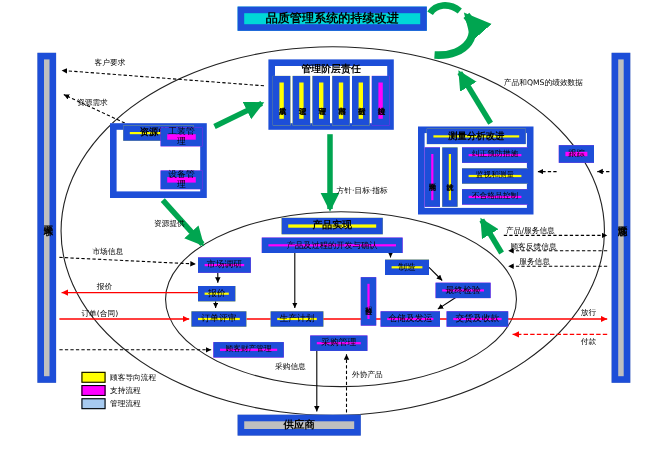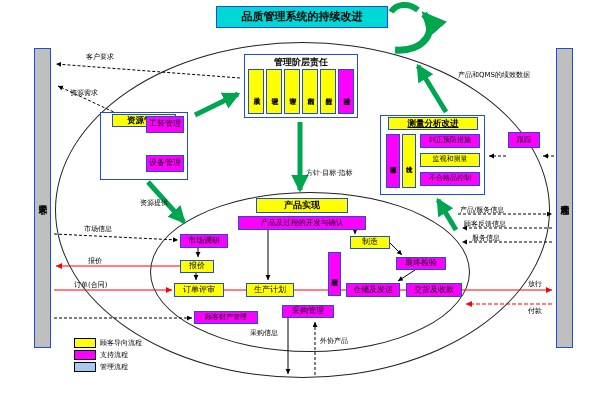--- a/index.html
+++ b/index.html
@@ -1,18 +1,18 @@
 <!DOCTYPE html>
 <html style="--c-yellow: #FFFF00; --c-magenta: #FF00FF; --c-cyan: #00D7D7; --c-blue: #A6CAF0; --c-green: #00A550; --c-red: #FF0000; --c-gray: #BFBFBF;"><head>
 <meta charset="utf-8">
 <style>
   html,body{margin:0;padding:0;background:#fff;font-family:"DejaVu Sans",sans-serif;}
   #stage{position:relative;width:600px;height:414px;background:#fff;overflow:hidden;}
   .abs{position:absolute;box-sizing:border-box;}
-  .box{border:1px solid #1d4ed8;display:flex;align-items:center;justify-content:center;
+  .box{border:6px solid #1d4ed8;display:flex;align-items:center;justify-content:center;
        text-align:center;font-size:8px;line-height:1.05;padding:1px;}
   .bold{font-weight:bold;}
   .bg-yellow{background:var(--c-yellow);}
   .bg-magenta{background:var(--c-magenta);}
   .bg-cyan{background:var(--c-cyan);}
   .bg-blue{background:var(--c-blue);}
   .bg-gray{background:var(--c-gray);}
   .vtext{writing-mode:vertical-rl;text-orientation:upright;letter-spacing:0;line-height:1;}
   .ellipse{border:1px solid #222;border-radius:50%;}
   .lbl{font-size:7px;color:#000;white-space:nowrap;}
@@ -88,21 +88,21 @@
   <div class="abs box bg-yellow vtext" style="left:302px;top:69px;width:16px;height:45px;font-size:7px;">内部审核</div>
   <div class="abs box bg-yellow vtext" style="left:320px;top:69px;width:16px;height:45px;font-size:7px;">数据分析</div>
   <div class="abs box bg-magenta vtext" style="left:338px;top:69px;width:16px;height:45px;font-size:7px;">持续改进</div>
 
   <div class="abs box" style="left:100px;top:112px;width:88px;height:68px;background:#fff;"></div>
   <div class="abs box bg-yellow bold" style="left:112px;top:114px;width:64px;height:13px;font-size:8.5px;">资源管理</div>
   <div class="abs box bg-magenta" style="left:146px;top:116px;width:38px;height:17px;">工装管理</div>
   <div class="abs box bg-magenta" style="left:146px;top:155px;width:38px;height:17px;">设备管理</div>
 
   <div class="abs box" style="left:380px;top:115px;width:105px;height:80px;background:#fff;"></div>
-  <div class="abs box bg-yellow bold" style="left:388px;top:117px;width:90px;height:13px;font-size:8.5px;text-decoration:underline;">测量分析改进</div>
+  <div class="abs box bg-yellow bold" style="left:388px;top:117px;width:90px;height:13px;font-size:8.5px;">测量分析改进</div>
   <div class="abs box bg-magenta vtext" style="left:386px;top:134px;width:14px;height:54px;font-size:6.5px;">顾客满意</div>
   <div class="abs box bg-yellow vtext" style="left:402px;top:134px;width:14px;height:54px;font-size:6.5px;">统计技术</div>
   <div class="abs box bg-magenta" style="left:420px;top:134px;width:60px;height:14px;font-size:7px;">纠正预防措施</div>
   <div class="abs box bg-yellow" style="left:420px;top:153px;width:60px;height:14px;font-size:7px;">监视和测量</div>
   <div class="abs box bg-magenta" style="left:420px;top:172px;width:60px;height:14px;font-size:7px;">不合格品控制</div>
   <div class="abs box bg-magenta" style="left:508px;top:132px;width:32px;height:16px;font-size:7.5px;">跟踪</div>
 
   <div class="abs box bg-yellow bold" style="left:256px;top:198px;width:92px;height:15px;font-size:9px;">产品实现</div>
   <div class="abs box bg-magenta" style="left:238px;top:216px;width:128px;height:14px;font-size:7.5px;">产品及过程的开发与确认</div>
   <div class="abs box bg-magenta" style="left:180px;top:234px;width:48px;height:14px;">市场调研</div>
@@ -110,20 +110,21 @@
   <div class="abs box bg-yellow" style="left:174px;top:283px;width:50px;height:14px;">订单评审</div>
   <div class="abs box bg-yellow" style="left:246px;top:283px;width:48px;height:14px;">生产计划</div>
   <div class="abs box bg-magenta" style="left:282px;top:305px;width:52px;height:13px;">采购管理</div>
   <div class="abs box bg-yellow" style="left:350px;top:236px;width:40px;height:13px;">制造</div>
   <div class="abs box bg-magenta vtext" style="left:328px;top:252px;width:13px;height:44px;font-size:6.5px;">过程检验</div>
   <div class="abs box bg-magenta" style="left:396px;top:257px;width:50px;height:13px;">最终检验</div>
   <div class="abs box bg-magenta" style="left:346px;top:283px;width:54px;height:14px;">仓储及发运</div>
   <div class="abs box bg-magenta" style="left:406px;top:283px;width:56px;height:14px;">交货及收款</div>
   <div class="abs box bg-magenta" style="left:194px;top:311px;width:64px;height:13px;font-size:7px;">顾客财产管理</div>
 
+  <div class="abs box bg-gray bold" style="left:216px;top:377px;width:112px;height:19px;font-size:9.5px;">供应商</div>
 
   <div class="abs lbl" style="left:86px;top:52px;">客户要求</div>
   <div class="abs lbl" style="left:70px;top:88px;text-align:center;">资源需求</div>
   <div class="abs lbl" style="left:140px;top:198px;">资源提供</div>
   <div class="abs lbl" style="left:306px;top:140px;margin-top:28px;">方针·目标·指标</div>
   <div class="abs lbl-wrap" style="left:458px;top:72px;width:78px;">产品和QMS的绩效数据</div>
   <div class="abs lbl" style="left:84px;top:224px;">市场信息</div>
   <div class="abs lbl" style="left:88px;top:256px;">报价</div>
   <div class="abs lbl" style="left:74px;top:280px;">订单(合同)</div>
   <div class="abs lbl" style="left:528px;top:279px;">放行</div>

